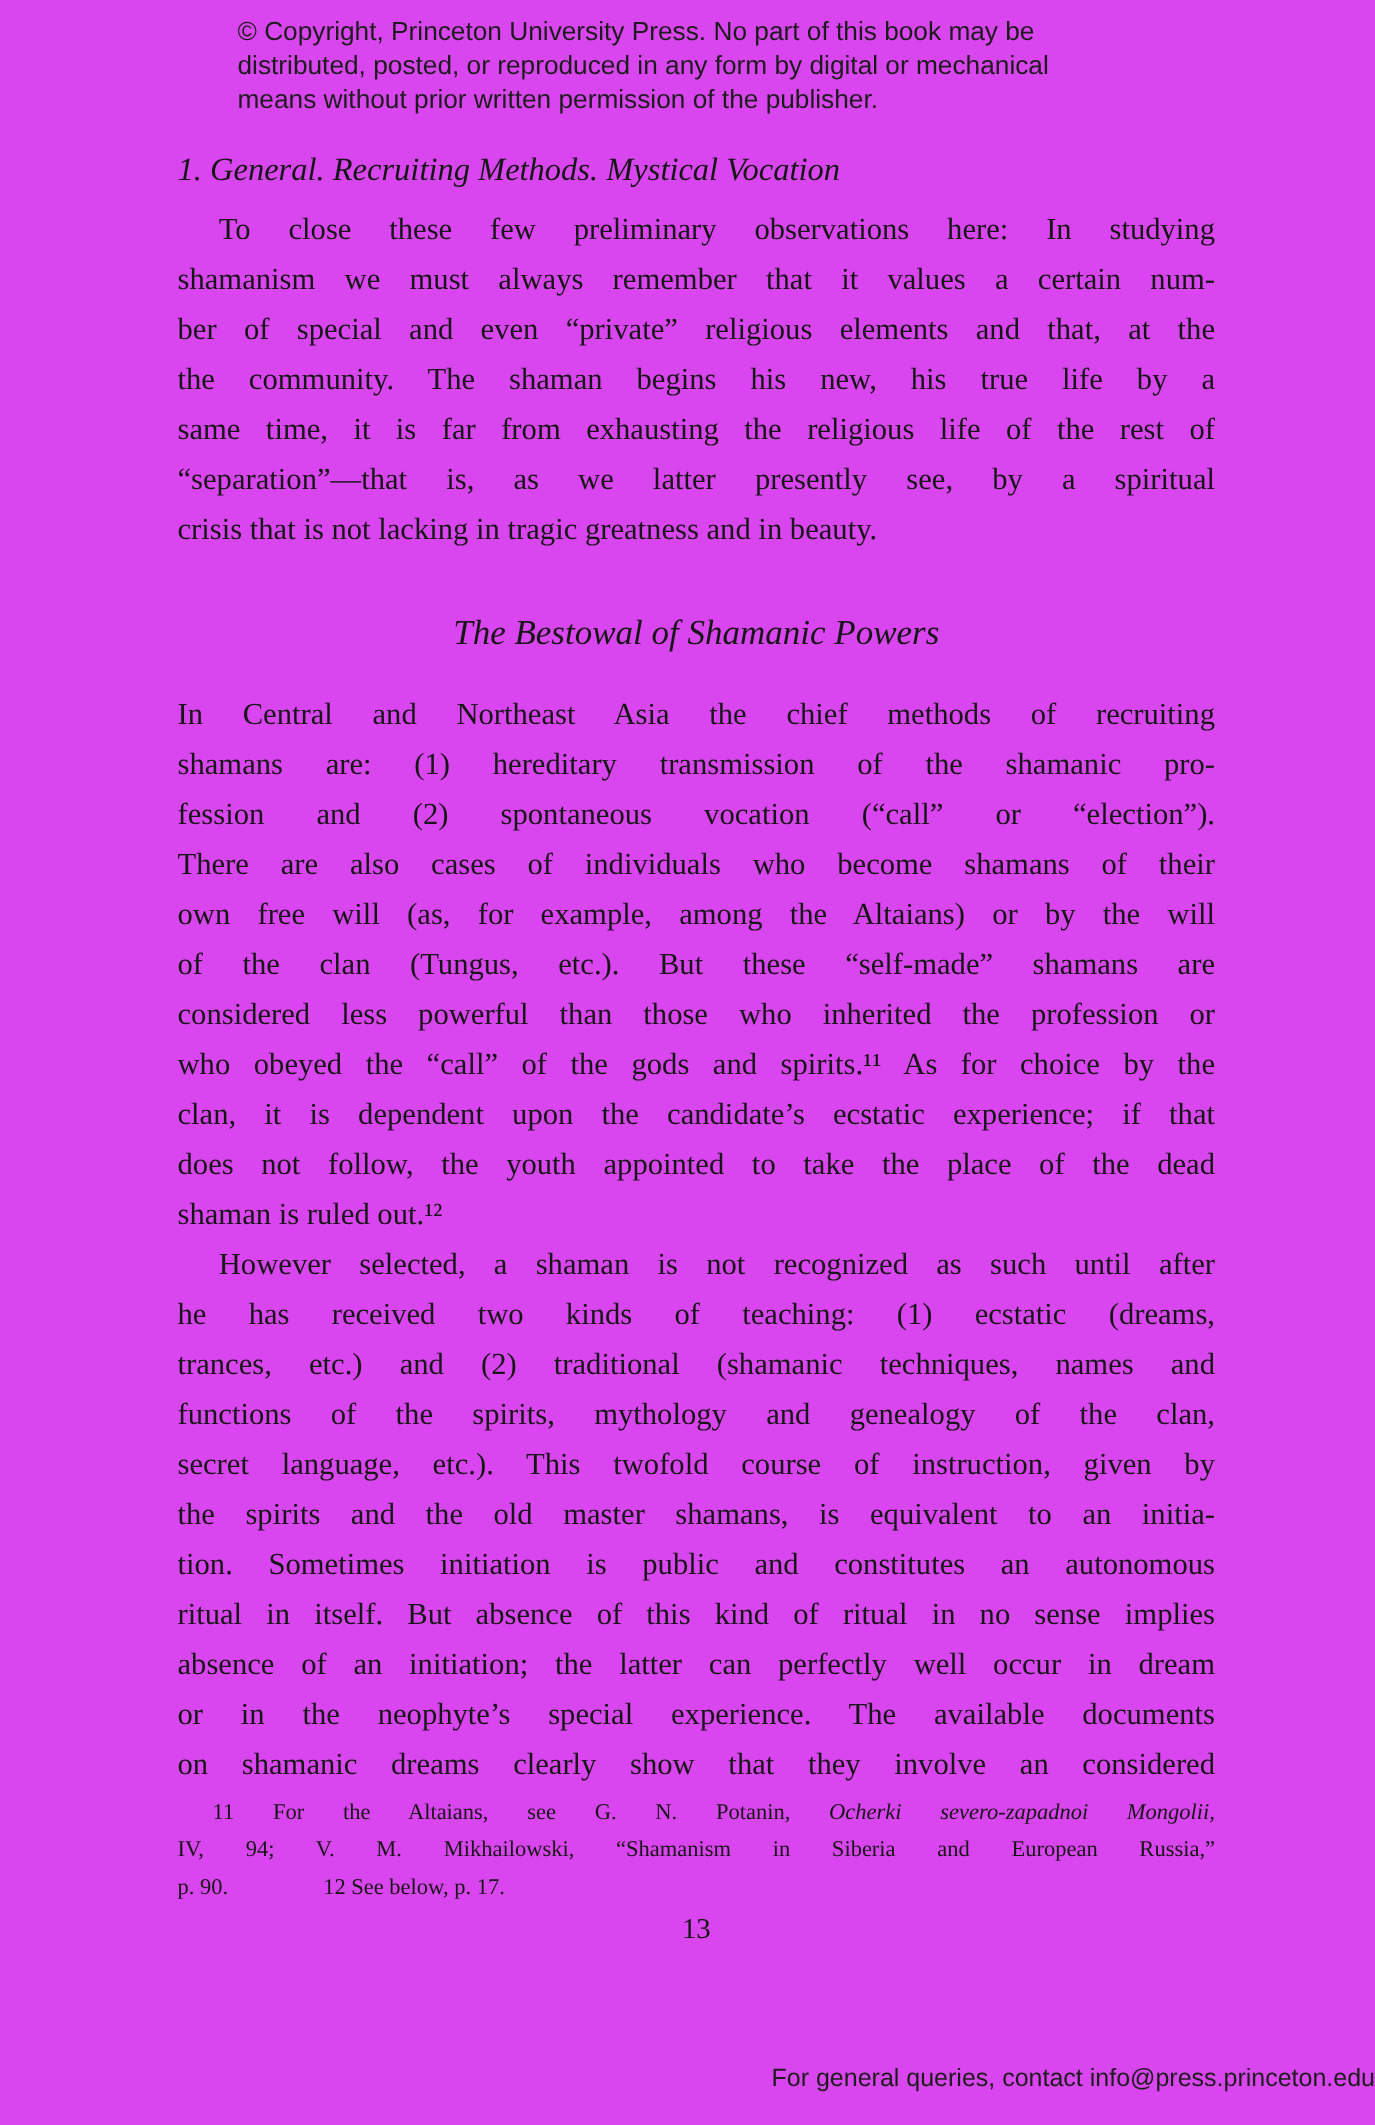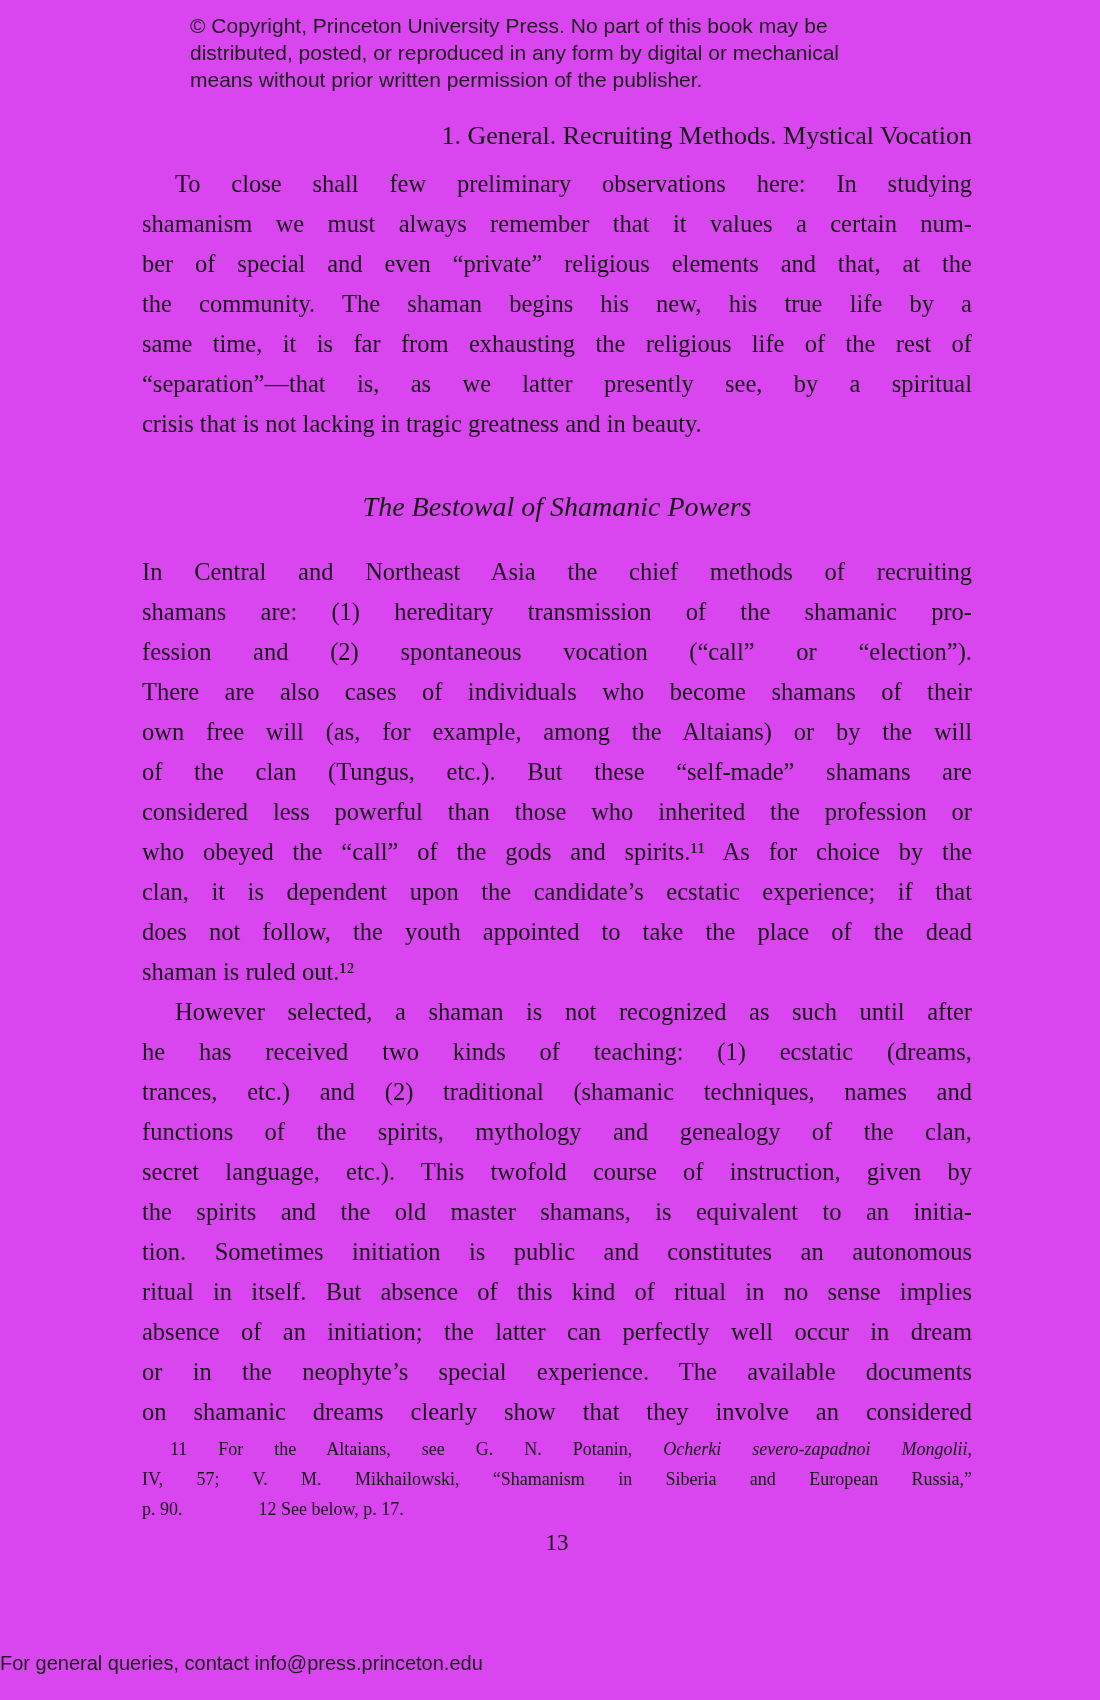--- a/index.html
+++ b/index.html
@@ -22,21 +22,22 @@
     font-size: 21px;
     line-height: 27px;
     color: #1c1c1c;
     white-space: nowrap;
   }
   .chapter-heading {
     position: absolute;
     left: 142px;
     top: 120px;
     width: 830px;
-    text-align: right;
+    text-align: left;
+    font-style: italic;
     font-size: 26px;
     line-height: 32px;
     color: #161616;
   }
   .section-heading {
     position: absolute;
     left: 142px;
     top: 486px;
     width: 830px;
     text-align: center;
@@ -91,42 +92,42 @@
     text-align: center;
     font-size: 23px;
     line-height: 30px;
     color: #161616;
   }
   .footer {
     position: absolute;
     left: 0;
     top: 1650px;
     width: 1100px;
-    text-align: left;
+    text-align: right;
     font-family: "Liberation Sans", "DejaVu Sans", sans-serif;
     font-size: 20px;
     line-height: 26px;
     color: #1c1c1c;
   }
 </style>
 </head>
 <body>
 
 <div class="page">
 
   <div class="copyright">
     <div>© Copyright, Princeton University Press. No part of this book may be</div>
     <div>distributed, posted, or reproduced in any form by digital or mechanical</div>
     <div>means without prior written permission of the publisher.</div>
   </div>
 
   <div class="chapter-heading">1. General. Recruiting Methods. Mystical Vocation</div>
 
   <div class="bodyblock para-1">
-      <div class="bline j ind">To close shall few preliminary observations here: In studying</div>
+      <div class="bline j ind">To close these few preliminary observations here: In studying</div>
       <div class="bline j">shamanism we must always remember that it values a certain num-</div>
       <div class="bline j">ber of special and even “private” religious elements and that, at the</div>
       <div class="bline j">the community. The shaman begins his new, his true life by a</div>
       <div class="bline j">same time, it is far from exhausting the religious life of the rest of</div>
       <div class="bline j">“separation”—that is, as we latter presently see, by a spiritual</div>
       <div class="bline">crisis that is not lacking in tragic greatness and in beauty.</div>
     </div>
 
   <div class="section-heading">The Bestowal of Shamanic Powers</div>
 
@@ -153,21 +154,21 @@
       <div class="bline j">the spirits and the old master shamans, is equivalent to an initia-</div>
       <div class="bline j">tion. Sometimes initiation is public and constitutes an autonomous</div>
       <div class="bline j">ritual in itself. But absence of this kind of ritual in no sense implies</div>
       <div class="bline j">absence of an initiation; the latter can perfectly well occur in dream</div>
       <div class="bline j">or in the neophyte’s special experience. The available documents</div>
       <div class="bline j">on shamanic dreams clearly show that they involve an considered</div>
     </div>
 
   <div class="footnotes">
     <div class="fline j ind"><span>11 For the Altaians, see G. N. Potanin, </span><span class="fn-italic">Ocherki severo-zapadnoi Mongolii,</span></div>
-    <div class="fline j">IV, 57; V. M. Mikhailowski, “Shamanism in Siberia and European Russia,”</div>
+    <div class="fline j">IV, 94; V. M. Mikhailowski, “Shamanism in Siberia and European Russia,”</div>
     <div class="fline"><span>p. 90.</span><span class="fn-gap">12 See below, p. 17.</span></div>
   </div>
 
   <div class="page-number">13</div>
 
   <div class="footer">For general queries, contact info@press.princeton.edu</div>
 
 </div>
 
 </body></html>

